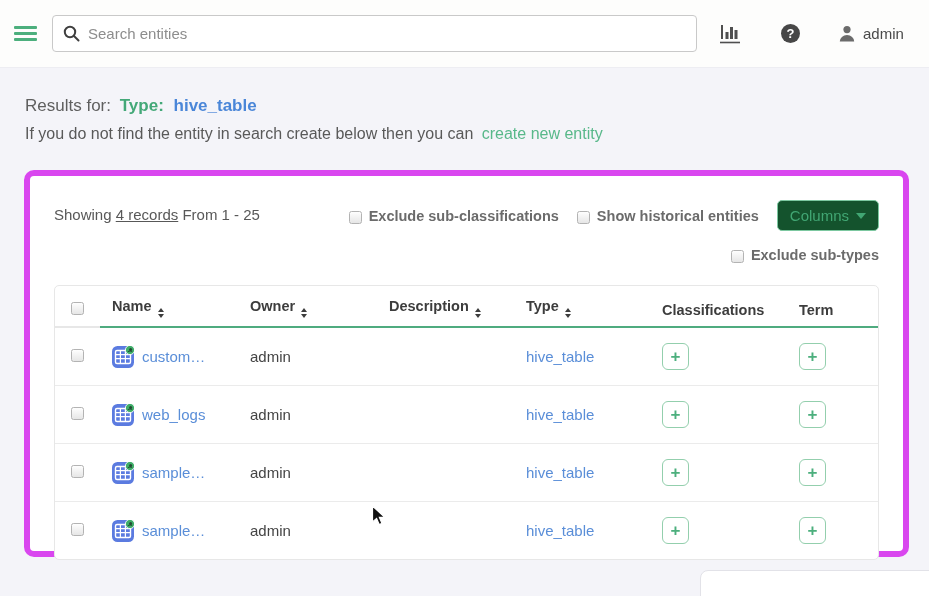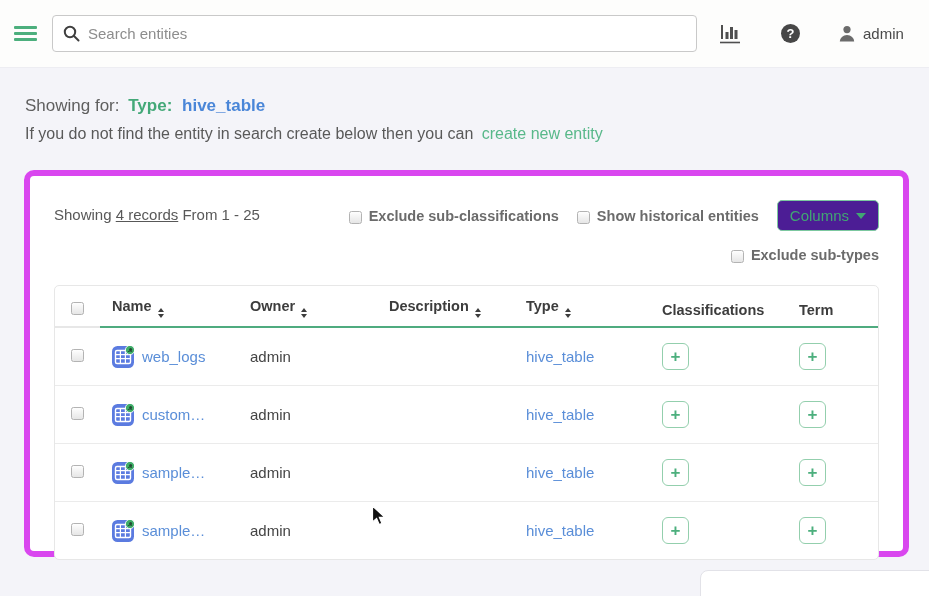--- a/index.html
+++ b/index.html
@@ -57,21 +57,21 @@
   .showing { font-size:15px; color:#585858; padding-top:6px; }
   .showing .records-link { text-decoration:underline; cursor:pointer; }
   .controls-right { margin-left:auto; display:flex; align-items:center; gap:18px; }
   .chk-label { display:flex; align-items:flex-end; gap:7px; font-size:14.5px; font-weight:bold; color:#6b6b6b; cursor:pointer; }
   input[type="checkbox"] {
     appearance:none; -webkit-appearance:none;
     width:13px; height:13px; border:1px solid #b3b3b3; border-radius:2.5px;
     background:linear-gradient(#fefefe,#e6e6e6); cursor:pointer; flex:none;
   }
   .columns-btn {
-    border:1px solid #7cc8a0; border-radius:5px; background:#4c1d95;
+    border:1px solid #7cc8a0; border-radius:5px; background:#14532d;
     color:#41a673; font-size:15px; font-family:inherit;
     padding:6px 12px; display:flex; align-items:center; gap:7px; cursor:pointer;
   }
   .caret-down { width:0; height:0; border:5px solid transparent; border-top:6px solid #41a673; margin-top:5px; }
   .subtypes-row { display:flex; justify-content:flex-end; margin-top:16px; }
 
   
   .tablewrap { margin-top:22px; border:1px solid #e7e7e7; border-radius:5px; overflow:hidden; background:#fff; }
   table { width:100%; border-collapse:collapse; font-size:15px; }
   th { text-align:left; font-size:14.5px; color:#3d3d3d; padding:12px 10px 5px 12px; border-bottom:2px solid #4fab7f; }
@@ -136,21 +136,21 @@
         <circle cx="9" cy="4.6" r="3.6" fill="#6b6b6b"></circle>
         <path d="M1.8 16.5 a7.2 6.4 0 0 1 14.4 0 Z" fill="#6b6b6b"></path>
       </svg>
       <span class="uname">admin</span>
     </span>
   </div>
 </div>
 
 <div class="results-block">
   <div class="results-line1">
-    <span>Showing for:</span>
+    <span>Results for:</span>
     <span class="type-label">Type:</span>
     <span class="type-value">hive_table</span>
   </div>
   <div class="results-line2">
     <span>If you do not find the entity in search create below then you can</span>
     <a>create new entity</a>
   </div>
 </div>
 
 <div class="card">
@@ -241,21 +241,21 @@
             <rect x="3.5" y="4.5" width="15" height="13" rx="1.5" fill="none" stroke="#ffffff" stroke-width="1.4"></rect>
             <line x1="3.5" y1="8.6" x2="18.5" y2="8.6" stroke="#ffffff" stroke-width="1.2"></line>
             <line x1="3.5" y1="12.6" x2="18.5" y2="12.6" stroke="#ffffff" stroke-width="1.2"></line>
             <line x1="8.4" y1="4.5" x2="8.4" y2="17.5" stroke="#ffffff" stroke-width="1.2"></line>
             <line x1="13.4" y1="4.5" x2="13.4" y2="17.5" stroke="#ffffff" stroke-width="1.2"></line>
             <circle cx="18" cy="4" r="4.6" fill="#3fae68" stroke="#f4f6fb" stroke-width="1"></circle>
             <circle cx="18.6" cy="3.4" r="1.5" fill="#224a34"></circle>
             <path d="M15.8 5.6 Q18 4.4 20.2 5.4" fill="none" stroke="#224a34" stroke-width="1"></path>
           </svg>
         </span>
-        <a class="blue-link">web_logs</a>
+        <a class="blue-link">custom…</a>
       </span>
     </td>
     <td>admin</td>
     <td></td>
     <td><a class="blue-link">hive_table</a></td>
     <td>
               <button class="plus-btn">+</button>
             </td>
     <td>
               <button class="plus-btn">+</button>
@@ -272,21 +272,21 @@
             <rect x="3.5" y="4.5" width="15" height="13" rx="1.5" fill="none" stroke="#ffffff" stroke-width="1.4"></rect>
             <line x1="3.5" y1="8.6" x2="18.5" y2="8.6" stroke="#ffffff" stroke-width="1.2"></line>
             <line x1="3.5" y1="12.6" x2="18.5" y2="12.6" stroke="#ffffff" stroke-width="1.2"></line>
             <line x1="8.4" y1="4.5" x2="8.4" y2="17.5" stroke="#ffffff" stroke-width="1.2"></line>
             <line x1="13.4" y1="4.5" x2="13.4" y2="17.5" stroke="#ffffff" stroke-width="1.2"></line>
             <circle cx="18" cy="4" r="4.6" fill="#3fae68" stroke="#f4f6fb" stroke-width="1"></circle>
             <circle cx="18.6" cy="3.4" r="1.5" fill="#224a34"></circle>
             <path d="M15.8 5.6 Q18 4.4 20.2 5.4" fill="none" stroke="#224a34" stroke-width="1"></path>
           </svg>
         </span>
-        <a class="blue-link">custom…</a>
+        <a class="blue-link">web_logs</a>
       </span>
     </td>
     <td>admin</td>
     <td></td>
     <td><a class="blue-link">hive_table</a></td>
     <td>
               <button class="plus-btn">+</button>
             </td>
     <td>
               <button class="plus-btn">+</button>

